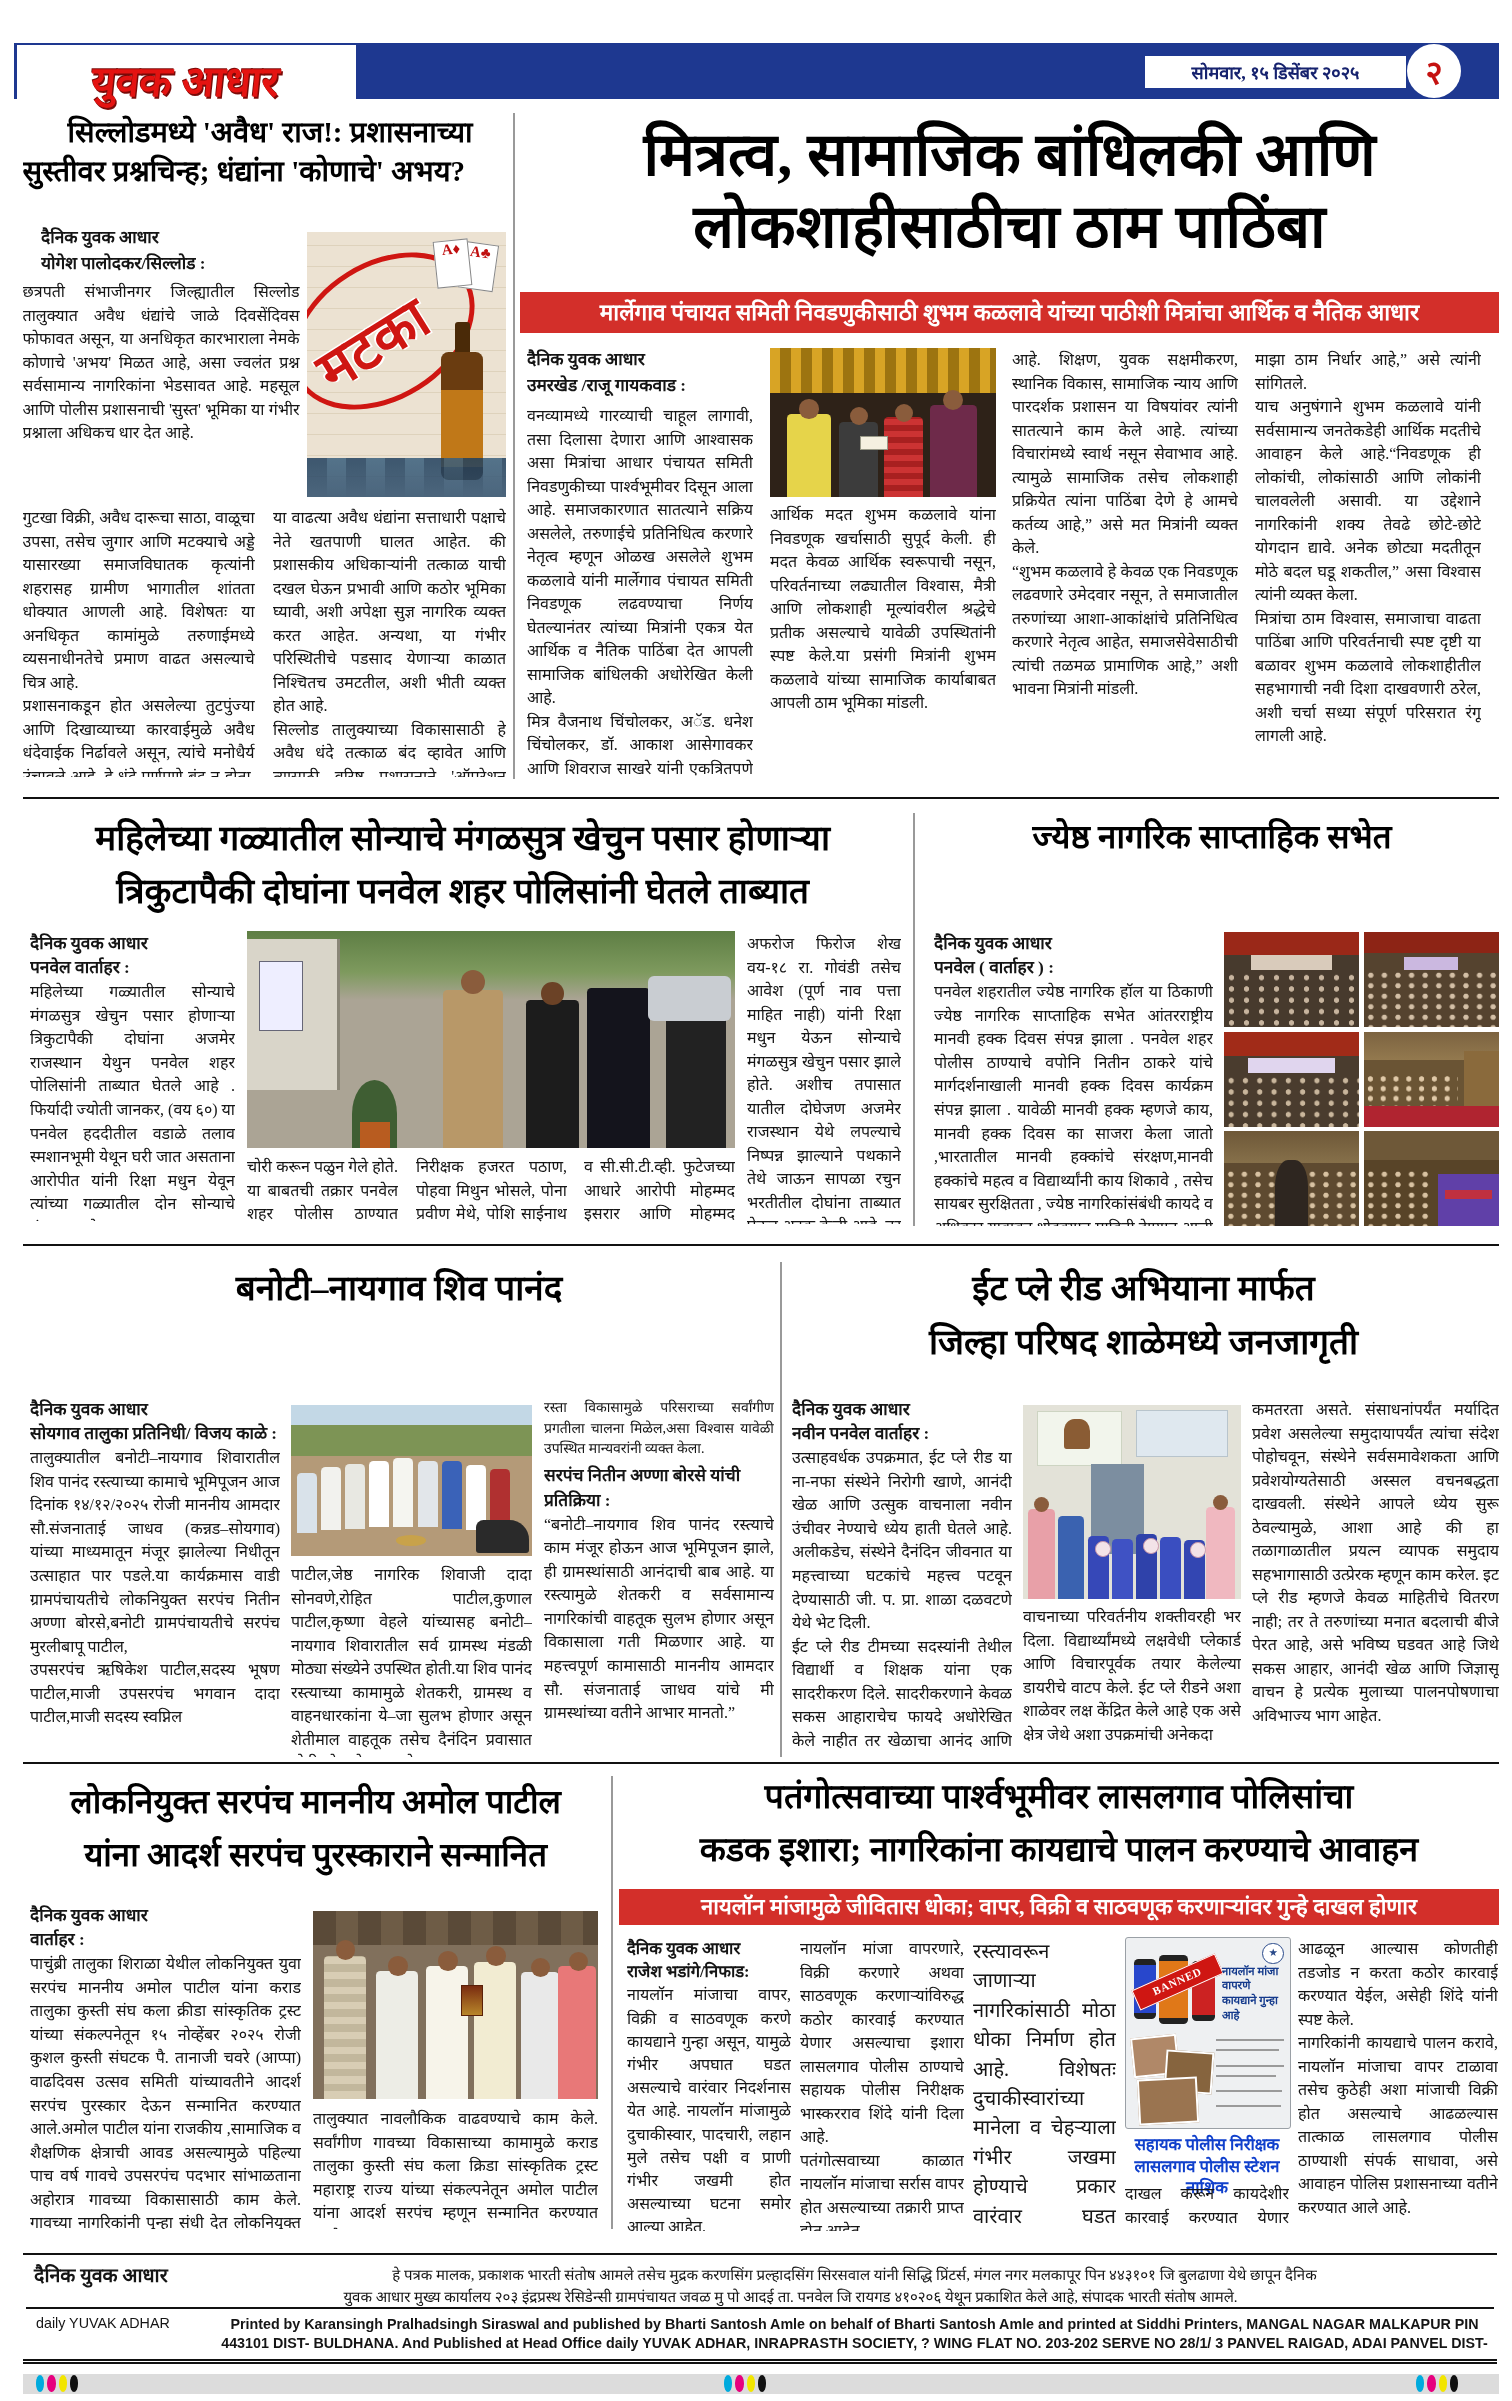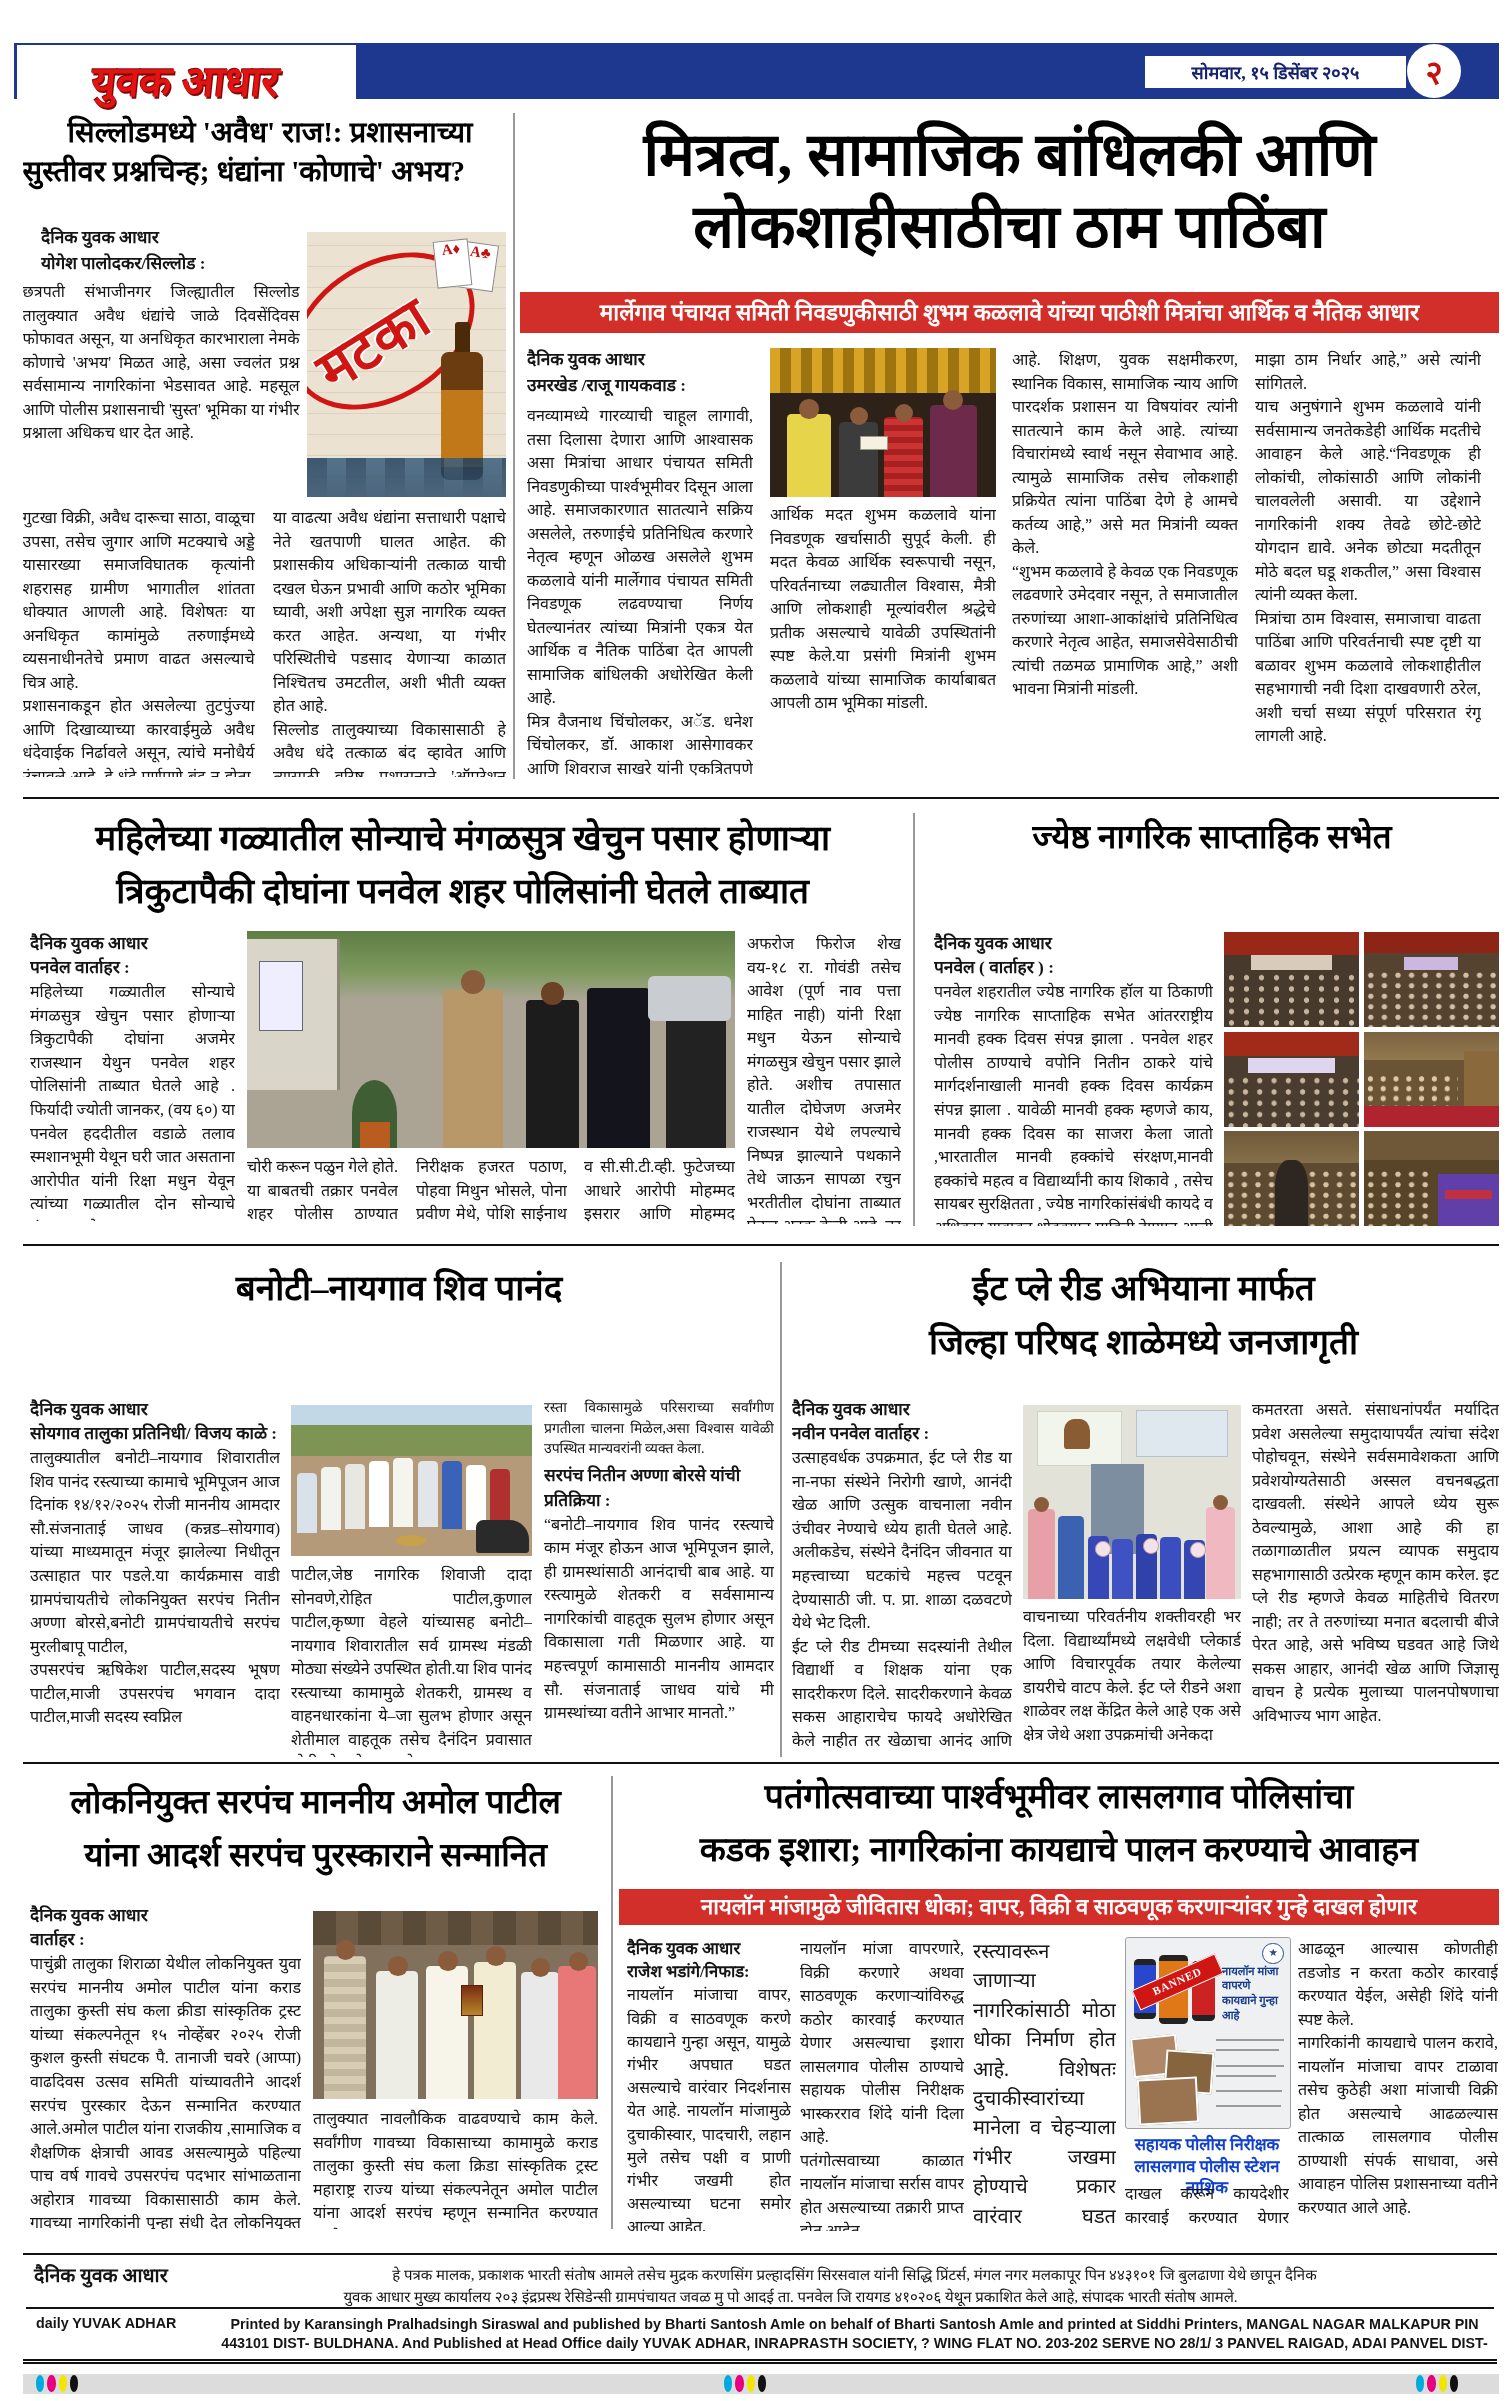--- a/index.html
+++ b/index.html
@@ -319,21 +319,21 @@
 लासलगाव पोलीस स्टेशन नाशिक</div>
   <div class="t" style="left:1125px;top:2182px;width:164px;height:47px;font-size:16px;">दाखल करून कायदेशीर कारवाई करण्यात येणार असून, नायलॉन मांजाचा वापर करताना कोणीही</div>
   <div class="t" style="left:1298px;top:1937px;width:200px;height:294px;font-size:16px;">आढळून आल्यास कोणतीही तडजोड न करता कठोर कारवाई करण्यात येईल, असेही शिंदे यांनी स्पष्ट केले.
 नागरिकांनी कायद्याचे पालन करावे, नायलॉन मांजाचा वापर टाळावा तसेच कुठेही अशा मांजाची विक्री होत असल्याचे आढळल्यास तात्काळ लासलगाव पोलीस ठाण्याशी संपर्क साधावा, असे आवाहन पोलिस प्रशासनाच्या वतीने करण्यात आले आहे.</div>
 
   <div class="abs" style="left:22.6px;top:2253px;width:1474px;height:104px;border-top:2.3px solid #111;border-bottom:5.3px double #111;"></div>
   <div class="abs" style="left:34px;top:2261px;font-weight:bold;font-size:19.6px;">दैनिक युवक आधार</div>
   <div class="abs" style="left:218px;top:2264px;width:1273px;font-size:15px;text-align:center;">हे पत्रक मालक, प्रकाशक भारती संतोष आमले तसेच मुद्रक करणसिंग प्रल्हादसिंग सिरसवाल यांनी सिद्धि प्रिंटर्स, मंगल नगर मलकापूर पिन ४४३१०१ जि बुलढाणा येथे छापून दैनिक</div>
   <div class="abs" style="left:90px;top:2286px;width:1401px;font-size:15px;text-align:center;">युवक आधार मुख्य कार्यालय २०३ इंद्रप्रस्थ रेसिडेन्सी ग्रामपंचायत जवळ मु पो आदई ता. पनवेल जि रायगड ४१०२०६ येथून प्रकाशित केले आहे, संपादक भारती संतोष आमले.</div>
   <div class="hrule" style="left:25.6px;top:2307px;width:1468px;height:2.3px;"></div>
-  <div class="abs" style="left:36px;top:2315px;font-weight:bold;font-size:14.3px;font-family:'Liberation Sans',sans-serif;">daily YUVAK ADHAR</div>
+  <div class="abs" style="left:36px;top:2315px;font-weight:normal;font-size:14.3px;font-family:'Liberation Sans',sans-serif;">daily YUVAK ADHAR</div>
   <div class="abs" style="left:218px;top:2315px;width:1273px;font-weight:bold;font-size:14.3px;line-height:1.35;text-align:center;font-family:'Liberation Sans',sans-serif;overflow:hidden;height:39px;">Printed by Karansingh Pralhadsingh Siraswal and published by Bharti Santosh Amle on behalf of Bharti Santosh Amle and printed at Siddhi Printers, MANGAL NAGAR  MALKAPUR PIN 443101 DIST- BULDHANA. And Published at Head Office daily YUVAK ADHAR, INRAPRASTH SOCIETY, ? WING FLAT NO. 203-202 SERVE NO 28/1/ 3 PANVEL RAIGAD, ADAI PANVEL DIST-RAIGAD, Editor Bharti Santosh Amle</div>
 
   <div class="abs" style="left:22.6px;top:2374px;width:1476px;height:19.6px;background:#dcdcdc;"></div>
   <div class="dotg" style="left:36px;top:2375px;">
     <span class="dot" style="background:#00aadd;"></span>
       <span class="dot" style="background:#e6007e;"></span>
       <span class="dot" style="background:#f2e500;"></span>
       <span class="dot" style="background:#111;"></span>
   </div>
   <div class="dotg" style="left:724px;top:2375px;">

